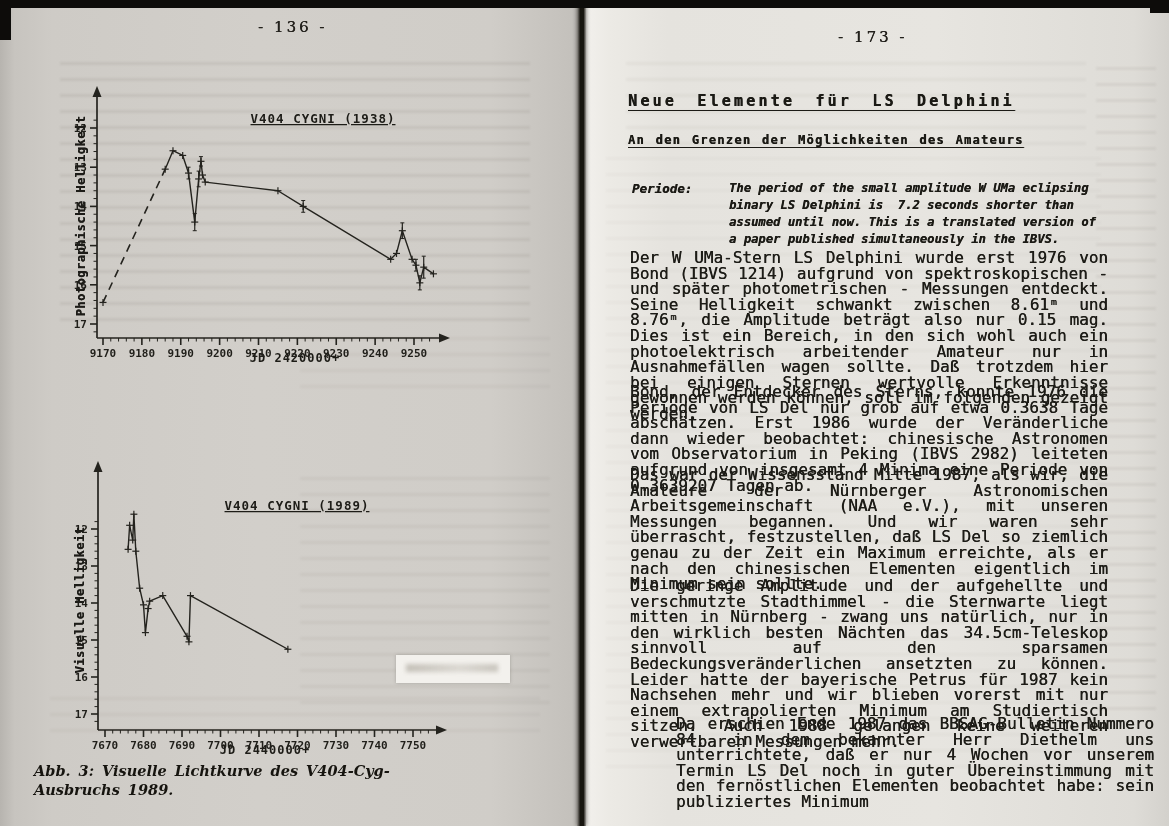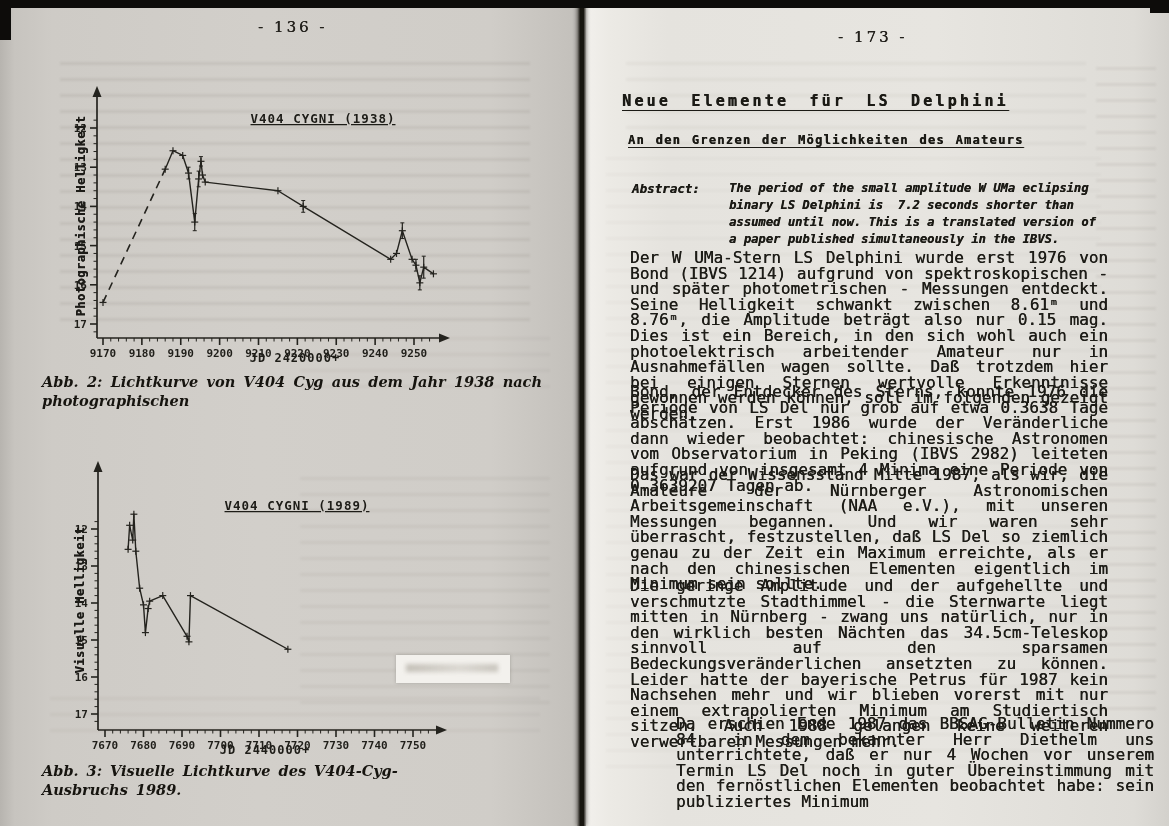--- a/index.html
+++ b/index.html
@@ -236,21 +236,20 @@
           <line x1="357.83125" y1="190.784" x2="361.83125" y2="190.784" stroke="#24231e" stroke-width="1"></line>
           <line x1="357.83125" y1="204.89599999999996" x2="361.83125" y2="204.89599999999996" stroke="#24231e" stroke-width="1"></line>
           <line x1="363.71875" y1="171.18400000000005" x2="363.71875" y2="193.13600000000002" stroke="#24231e" stroke-width="1.2"></line>
           <line x1="361.71875" y1="171.18400000000005" x2="365.71875" y2="171.18400000000005" stroke="#24231e" stroke-width="1"></line>
           <line x1="361.71875" y1="193.13600000000002" x2="365.71875" y2="193.13600000000002" stroke="#24231e" stroke-width="1"></line>
         </g>
     </svg>
     <div class="ylabel" style="left:-29px;top:209px;">Photographische Helligkeit</div>
 
     <div class="caption" style="left:42px;top:372px;">
-      <div class="cap-just">Abb. 2: Lichtkurve von V404 Cyg aus dem Jahr 1938 nach photographischen</div>
     </div>
 
     <svg class="chart" style="left:85px;top:460px;" width="400" height="300">
       <text class="chart-title" x="212" y="50">V404 CYGNI (1989)</text>
       <text class="axis-xlabel" x="180" y="294">JD 2440000+</text>
       <g class="plot">
           <line x1="13" y1="10" x2="13" y2="270" stroke="#24231e" stroke-width="1.7"></line>
           <line x1="13" y1="270" x2="352" y2="270" stroke="#24231e" stroke-width="1.7"></line>
           <path d="M 13 1 l -4.5 11 l 9 0 z" fill="#24231e"></path>
           <path d="M 362 270 l -11 -4.5 l 0 9 z" fill="#24231e"></path>
@@ -372,37 +371,37 @@
           <line x1="199.375" y1="189.25" x2="206.375" y2="189.25" stroke="#24231e" stroke-width="1.2"></line>
           <line x1="202.875" y1="185.75" x2="202.875" y2="192.75" stroke="#24231e" stroke-width="1.2"></line>
         </g>
     </svg>
     <div class="ylabel" style="left:-30px;top:593px;">Visuelle Helligkeit</div>
 
     <div class="whiteout">
       <div class="smudge"></div>
     </div>
 
-    <div class="caption" style="left:42px;top:761px;width:420px;">
+    <div class="caption" style="left:34px;top:761px;width:420px;">
       <div>Abb. 3: Visuelle Lichtkurve des V404-Cyg-Ausbruchs 1989.</div>
     </div>
   </div>
 
   <div class="page right">
     <div class="bleed" style="left:20px;top:150px;width:495px;height:620px;opacity:.18;"></div>
     <div class="bleed" style="left:510px;top:60px;width:60px;height:660px;opacity:.45;"></div>
     <div class="bleed" style="left:40px;top:55px;width:460px;height:90px;opacity:.3;"></div>
 
     <div class="pagenum" style="left:252px;top:28px;">- 173 -</div>
 
-    <div class="article-title" style="left:36px;top:92px;text-decoration:underline;">Neue Elemente für LS Delphini</div>
+    <div class="article-title" style="left:42px;top:92px;text-decoration:underline;">Neue Elemente für LS Delphini</div>
 
     <div class="section-sub" style="left:42px;top:133px;">An den Grenzen der Möglichkeiten des Amateurs</div>
 
-    <div class="abs-label" style="left:46px;top:181px;">Abstract:</div>
+    <div class="abs-label" style="left:46px;top:181px;">Periode:</div>
     <div class="abs-text" style="left:134px;top:180px;">The period of the small amplitude W UMa eclipsing binary LS Delphini is  7.2 seconds shorter than assumed until now. This is a translated version of a paper published simultaneously in the IBVS.</div>
 
     <div class="para" style="left:44px;top:250px;">Der W UMa-Stern LS Delphini wurde erst 1976 von Bond (IBVS 1214) aufgrund von spektroskopischen - und später photometrischen - Messungen entdeckt. Seine Helligkeit schwankt zwischen 8.61ᵐ und 8.76ᵐ, die Amplitude beträgt also nur 0.15 mag. Dies ist ein Bereich, in den sich wohl auch ein photoelektrisch arbeitender Amateur nur in Ausnahmefällen wagen sollte. Daß trotzdem hier bei einigen Sternen wertvolle Erkenntnisse gewonnen werden können, soll im folgenden gezeigt werden.</div>
     <div class="para" style="left:44px;top:384px;">Bond, der Entdecker des Sterns, konnte 1976 die Periode von LS Del nur grob auf etwa 0.3638 Tage abschätzen. Erst 1986 wurde der Veränderliche dann wieder beobachtet: chinesische Astronomen vom Observatorium in Peking (IBVS 2982) leiteten aufgrund von insgesamt 4 Minima eine Periode von 0.3639207 Tagen ab.</div>
     <div class="para" style="left:44px;top:467px;">Das war der Wissensstand Mitte 1987, als wir, die Amateure der Nürnberger Astronomischen Arbeitsgemeinschaft (NAA e.V.), mit unseren Messungen begannen. Und wir waren sehr überrascht, festzustellen, daß LS Del so ziemlich genau zu der Zeit ein Maximum erreichte, als er nach den chinesischen Elementen eigentlich im Minimum sein sollte.</div>
     <div class="para" style="left:44px;top:578px;">Die geringe Amplitude und der aufgehellte und verschmutzte Stadthimmel - die Sternwarte liegt mitten in Nürnberg - zwang uns natürlich, nur in den wirklich besten Nächten das 34.5cm-Teleskop sinnvoll auf den sparsamen Bedeckungsveränderlichen ansetzten zu können. Leider hatte der bayerische Petrus für 1987 kein Nachsehen mehr und wir blieben vorerst mit nur einem extrapolierten Minimum am Studiertisch sitzen. Auch 1988 gelangen keine weiteren verwertbaren Messungen mehr.</div>
     <div class="para" style="left:44px;top:716px;margin-left:46px;">Da erschien Ende 1987 das BBSAG-Bulletin Nummero 84, in dem bekannter Herr Diethelm uns unterrichtete, daß er nur 4 Wochen vor unserem Termin LS Del noch in guter Übereinstimmung mit den fernöstlichen Elementen beobachtet habe: sein publiziertes Minimum</div>
   </div>
 
   <div class="gutter"></div>

